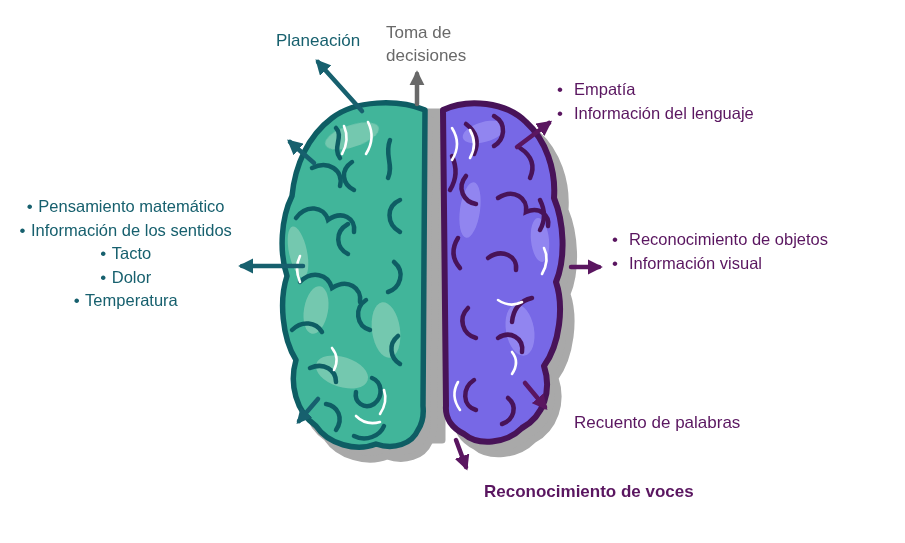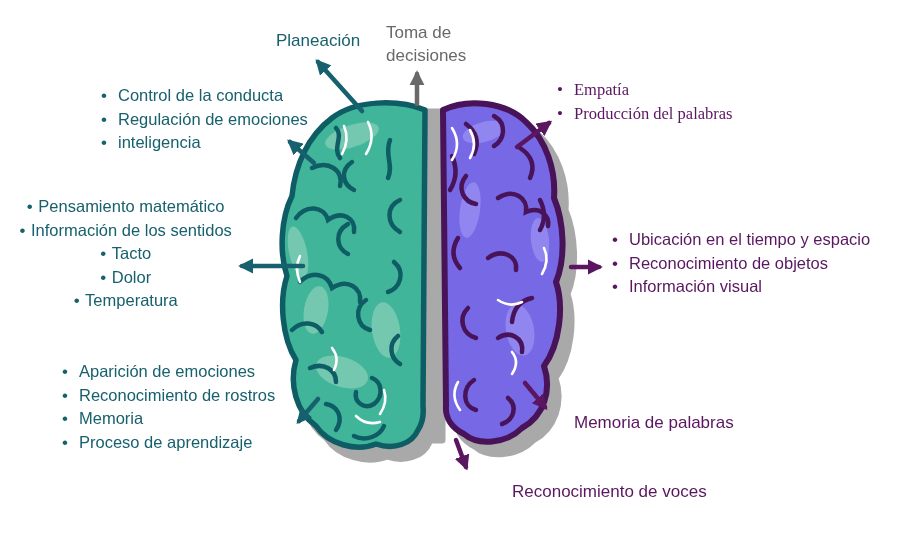--- a/index.html
+++ b/index.html
@@ -136,49 +136,37 @@
       <line x1="525" y1="383" x2="545" y2="407" style="stroke:var(--right_text,#5a1660)" stroke-width="4.5" marker-end="url(#ah-purple)"></line>
       <line x1="456" y1="440" x2="466" y2="467" style="stroke:var(--right_text,#5a1660)" stroke-width="4.5" marker-end="url(#ah-purple)"></line>
     </g>
   </svg>
 
   <div class="label single teal" style="left:258px; top:30px;">Planeación</div>
 
   <div class="label single gray" style="left:368px; top:21px; width:100px; line-height:23px;">Toma de
 decisiones</div>
 
-  <ul class="fn-list teal" style="left:101px; top:84px;">
-    <li>Control de la conducta</li>
-    <li>Regulación de emociones</li>
-    <li>inteligencia</li>
-  </ul>
 
   <ul class="fn-list teal" style="left:14px; top:195px;text-align:center;">
     <li>Pensamiento matemático</li>
     <li>Información de los sentidos</li>
     <li>Tacto</li>
     <li>Dolor</li>
     <li>Temperatura</li>
   </ul>
 
-  <ul class="fn-list teal" style="left:62px; top:360px;">
-    <li>Aparición de emociones</li>
-    <li>Reconocimiento de rostros</li>
-    <li>Memoria</li>
-    <li>Proceso de aprendizaje</li>
-  </ul>
 
-  <ul class="fn-list purple" style="left:557px; top:78px;font-family:Liberation Serif, serif;">
+  <ul class="fn-list purple" style="left:557px; top:78px;">
     <li>Empatía</li>
-    <li>Producción del palabras</li>
+    <li>Información del lenguaje</li>
   </ul>
 
   <ul class="fn-list purple" style="left:612px; top:228px;">
-    <li>Ubicación en el tiempo y espacio</li>
     <li>Reconocimiento de objetos</li>
     <li>Información visual</li>
   </ul>
 
-  <div class="label single purple" style="left:556px; top:412px;">Memoria de palabras</div>
+  <div class="label single purple" style="left:556px; top:412px;">Recuento de palabras</div>
 
-  <div class="label single purple" style="left:494px; top:481px;">Reconocimiento de voces</div>
+  <div class="label single purple" style="left:466px; top:481px;font-weight:bold;">Reconocimiento de voces</div>
 
 </div>
 
 </body></html>

